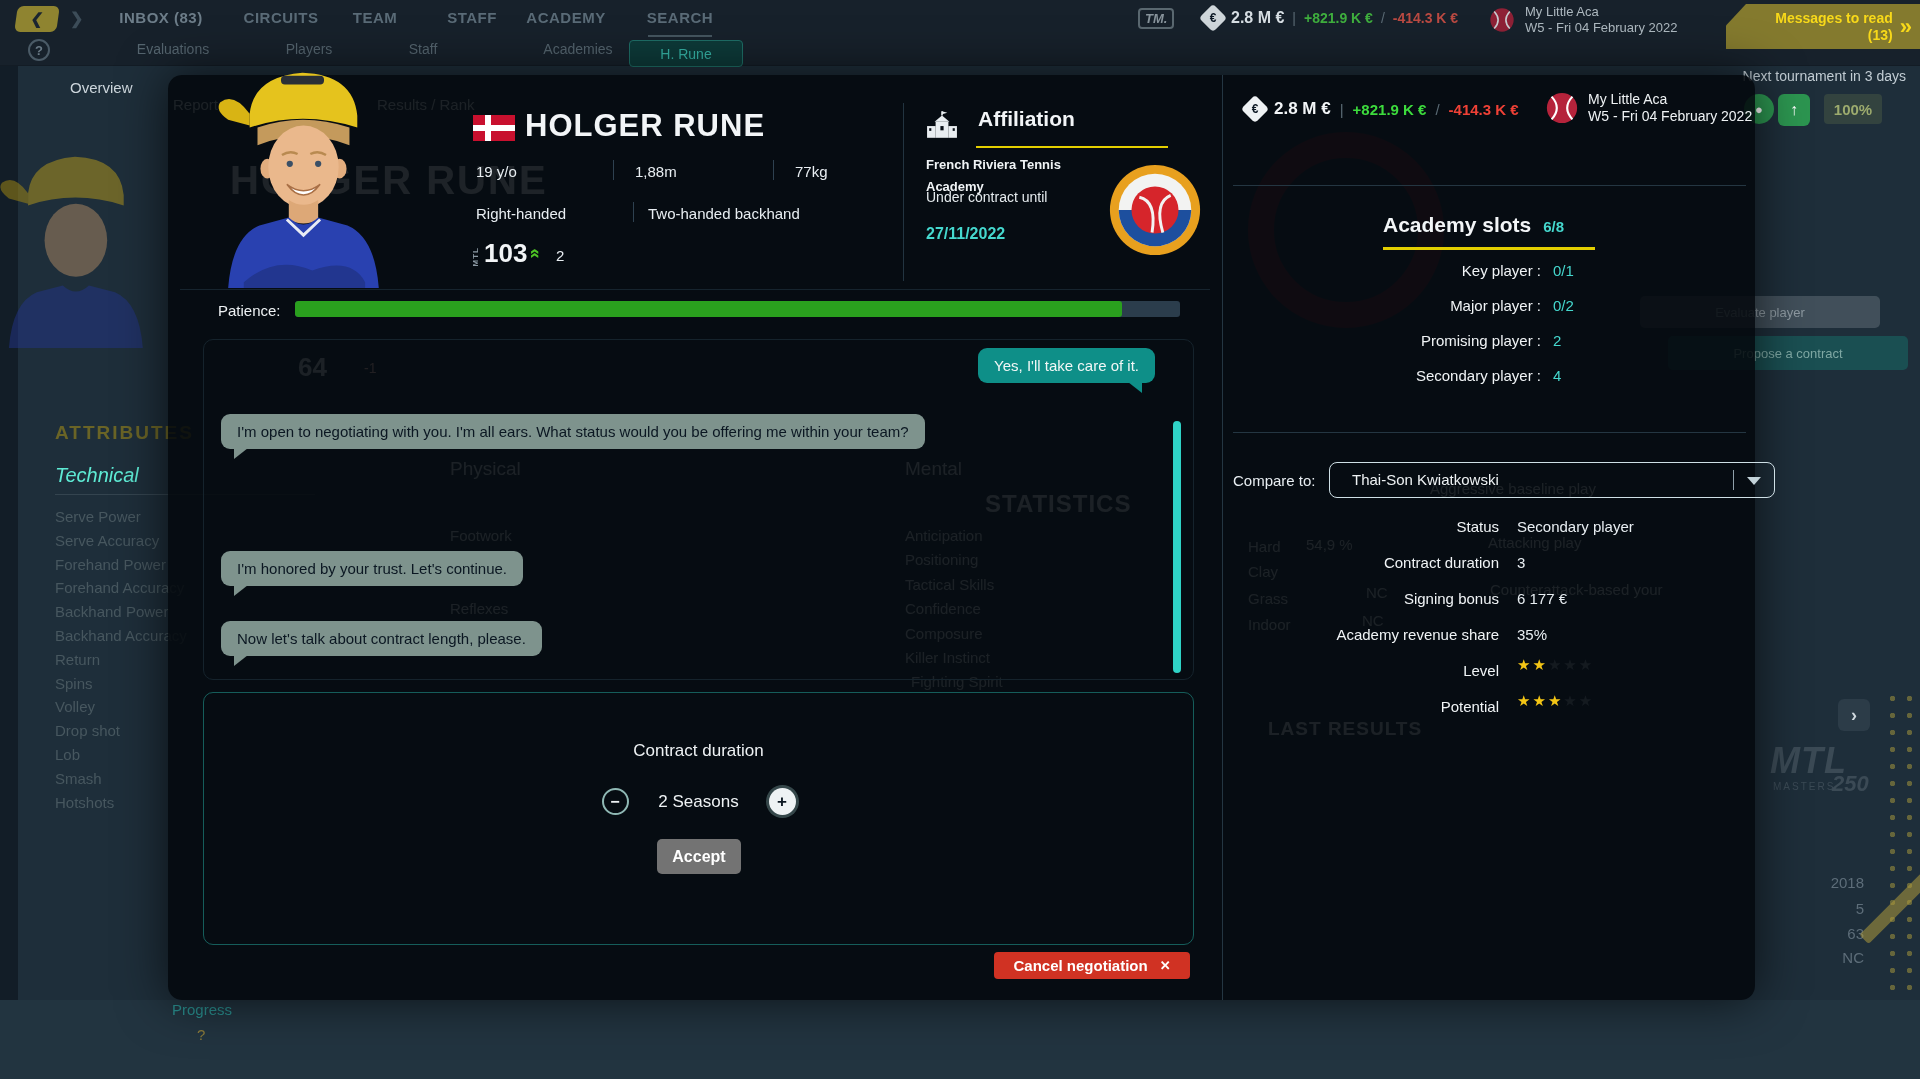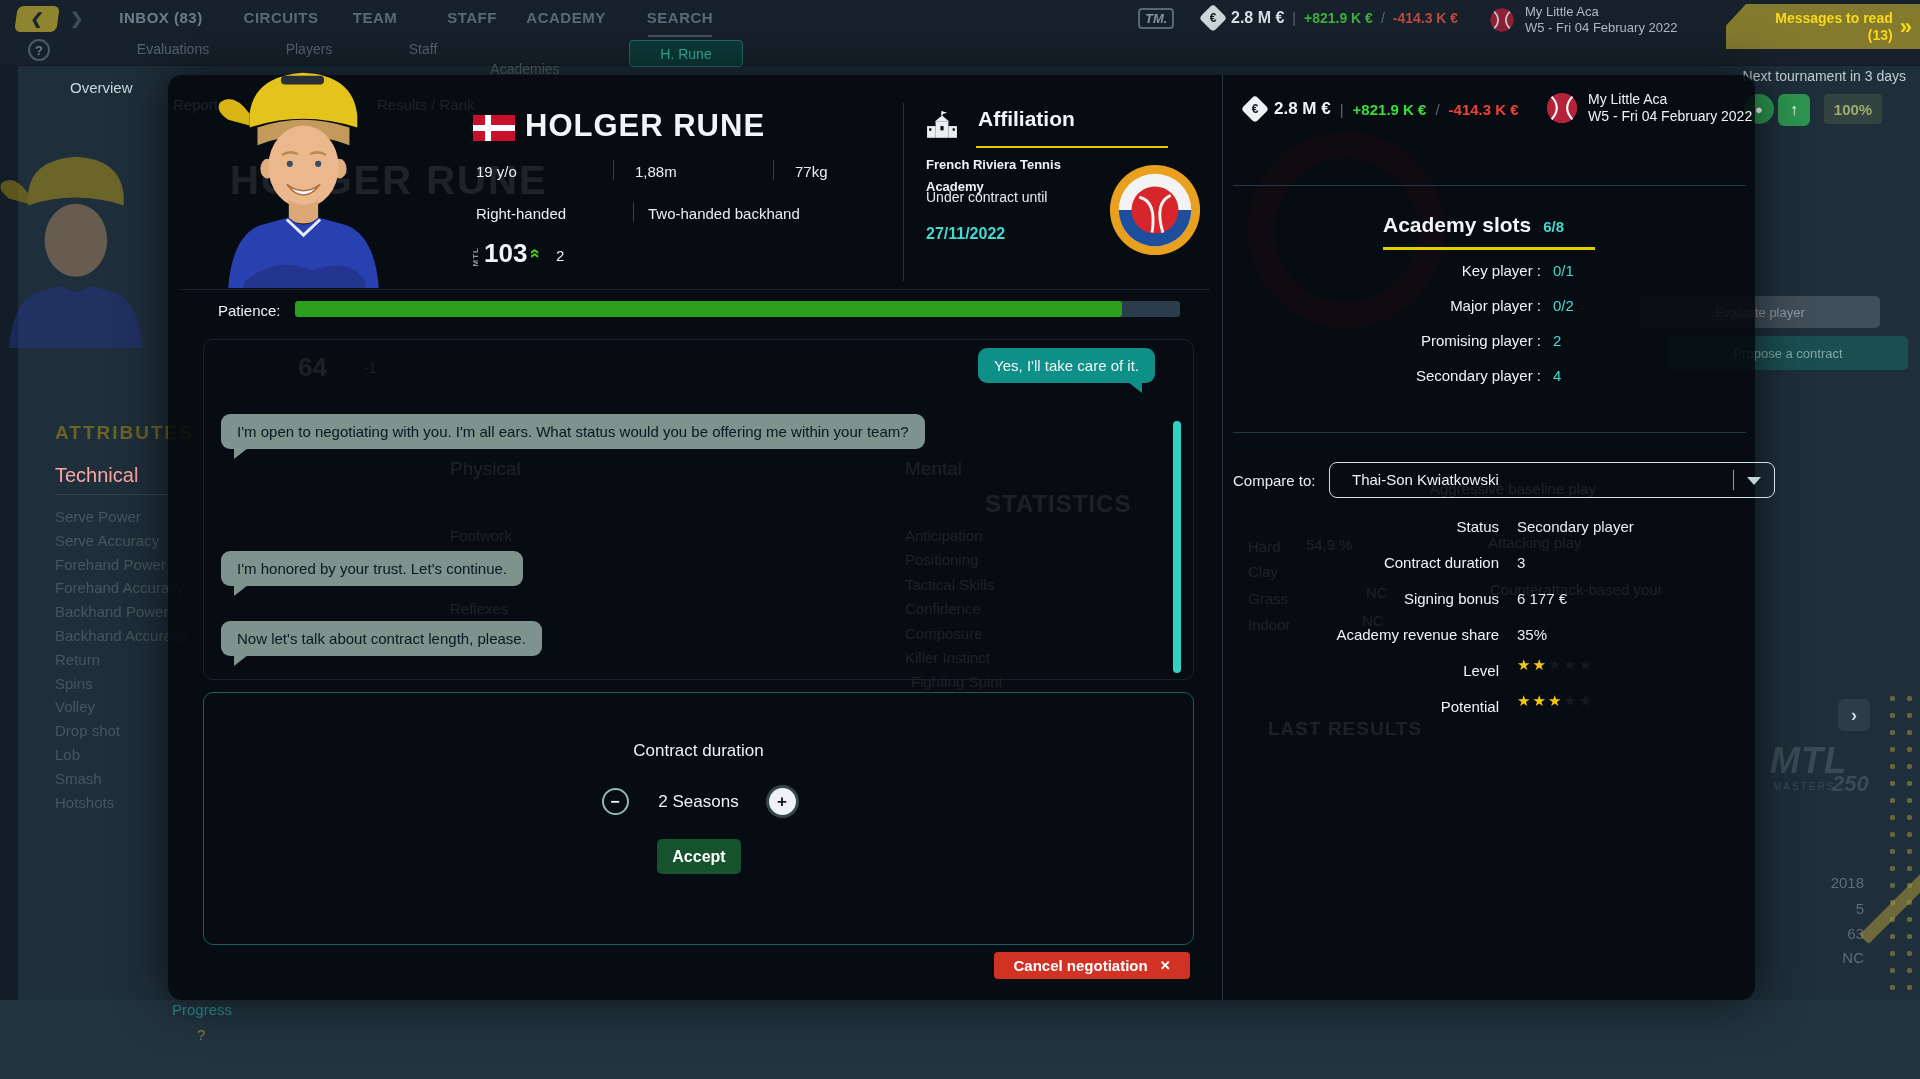--- a/index.html
+++ b/index.html
@@ -38,21 +38,21 @@
   .msg-banner .chev { color:#f8d919; font-size:22px; font-weight:bold; }
   .next-tournament { position:absolute; right:14px; top:68px; color:#c2cdd4; font-size:14px; }
   .overview-tab { position:absolute; left:70px; top:79px; color:#cdd6dc; font-size:15px; }
 
   
   .ghost { color:#c9d4da; }
   .g15 { font-size:15px; white-space:nowrap; }
   .left-rail { position:absolute; left:0; top:66px; width:18px; height:1013px; background:#121d27; }
   .attrs-col { position:absolute; left:55px; top:505px; line-height:23.8px; font-size:15px; color:#47575f; white-space:nowrap; }
   .attrs-title { position:absolute; left:55px; top:422px; color:#6a6426; font-size:19px; font-weight:bold; letter-spacing:2px; white-space:nowrap; }
-  .attrs-section { position:absolute; left:55px; top:464px; color:#fca5a5; font-size:20px; }
+  .attrs-section { position:absolute; left:55px; top:464px; color:#5eead4; font-size:20px;font-style:italic; }
   .attrs-underline { position:absolute; left:55px; top:494px; width:260px; height:1px; background:#34444f; }
   .bottom-strip { position:absolute; left:0; top:1000px; width:1920px; height:79px; background:#223440; }
   .progress-txt { position:absolute; left:172px; top:1001px; color:#2a8f8f; font-size:15px; }
   .progress-q { position:absolute; left:197px; top:1026px; color:#8a7a3a; font-size:15px; }
   .stripe { position:absolute; border-radius:3px; }
   .chevron-btn { position:absolute; left:1838px; top:699px; width:32px; height:32px; background:#2c3c48; border-radius:6px;
                  color:#cfd8de; font-size:18px; font-weight:bold; display:flex; align-items:center; justify-content:center; cursor:pointer; }
   .mtl-main { position:absolute; left:1770px; top:740px; color:#3b4a55; font-size:36px; font-weight:bold; font-style:italic; letter-spacing:1px; }
   .mtl-sub { position:absolute; left:1773px; top:781px; color:#3b4a55; font-size:10px; letter-spacing:2px; }
   .mtl-num { position:absolute; left:1832px; top:771px; color:#3b4a55; font-size:22px; font-weight:bold; font-style:italic; }
@@ -108,21 +108,21 @@
   .chat-scroll { position:absolute; left:969px; top:81px; width:8px; height:252px; background:#2fd3c6; border-radius:4px; }
 
   .contract-panel { position:absolute; left:35px; top:617px; width:991px; height:253px; border:1px solid rgba(35,160,150,0.55); border-radius:10px; }
   .cp-title { position:absolute; left:0; top:48px; width:100%; text-align:center; color:#eef2f4; font-size:17px; }
   .cp-stepper { position:absolute; left:0; top:95px; width:100%; display:flex; align-items:center; justify-content:center; gap:24px; }
   .step-minus { width:27px; height:27px; border:2px solid #8fb8b4; border-radius:50%; color:#eef2f4; font-size:16px; font-weight:bold;
                 display:flex; align-items:center; justify-content:center; cursor:pointer; }
   .step-val { color:#eef2f4; font-size:17px; min-width:92px; text-align:center; }
   .step-plus { width:27px; height:27px; background:#eef2f4; border-radius:50%; color:#0a1520; font-size:17px; font-weight:bold;
                display:flex; align-items:center; justify-content:center; box-shadow:0 0 0 3px rgba(143,184,180,0.35); cursor:pointer; }
-  .accept-btn { position:absolute; left:453px; top:146px; width:84px; height:35px; background:#14532d; border-radius:5px; border:none;
+  .accept-btn { position:absolute; left:453px; top:146px; width:84px; height:35px; background:#737373; border-radius:5px; border:none;
                 color:#fff; font-size:16px; font-weight:bold; display:flex; align-items:center; justify-content:center; cursor:pointer;
                 font-family:"Liberation Sans", sans-serif; }
   .cancel-btn { position:absolute; left:826px; top:877px; width:196px; height:27px; background:#d03223; border-radius:4px; border:none;
                 color:#fff; font-size:15px; font-weight:bold; display:flex; align-items:center; justify-content:center; gap:12px; cursor:pointer;
                 font-family:"Liberation Sans", sans-serif; }
   .cancel-x { font-size:13px; }
 
   
   .rp-money { position:absolute; left:22px; top:24px; display:flex; align-items:center; gap:9px; white-space:nowrap; }
   .rp-balance { color:#f2f5f7; font-weight:bold; font-size:17px; }
@@ -168,21 +168,21 @@
     <span class="nav-item" style="left:281px;">CIRCUITS</span>
     <span class="nav-item" style="left:375px;">TEAM</span>
     <span class="nav-item" style="left:472px;">STAFF</span>
     <span class="nav-item" style="left:566px;">ACADEMY</span>
     <span class="nav-item" style="left:680px;">SEARCH</span>
     <div class="nav-underline"></div>
     <div class="help-icon">?</div>
     <span class="subnav-item" style="left:173px;">Evaluations</span>
     <span class="subnav-item" style="left:309px;">Players</span>
     <span class="subnav-item" style="left:423px;">Staff</span>
-    <span class="subnav-item" style="left:525px;margin-top:20px;">Academies</span>
+    <span class="subnav-item" style="left:578px;">Academies</span>
     <div class="active-subtab">H. Rune</div>
 
     <div class="tm-badge">TM.</div>
     <div class="money-row">
       <span class="cash-icon"></span>
       <span class="money-balance">2.8 M €</span>
       <span class="money-sep">|</span>
       <span class="money-income">+821.9 K €</span>
       <span class="money-sep">/</span>
       <span class="money-expense">-414.3 K €</span>

